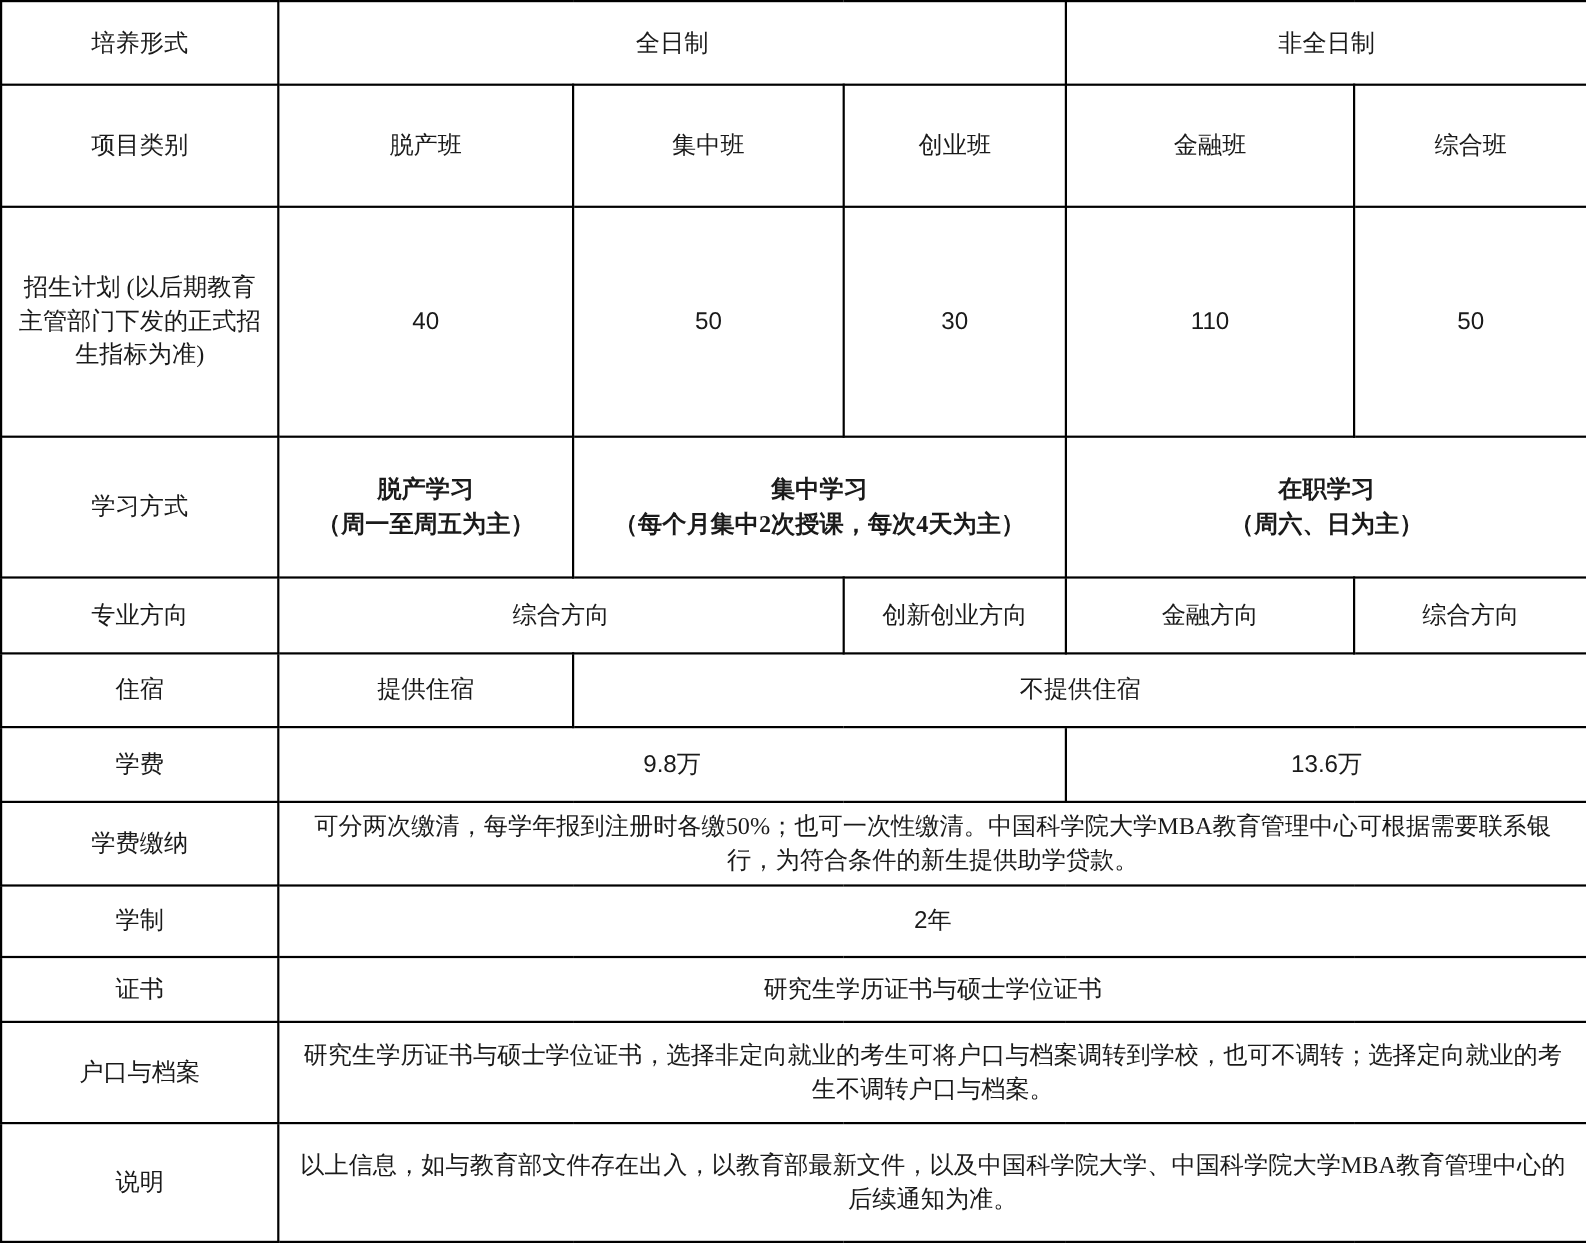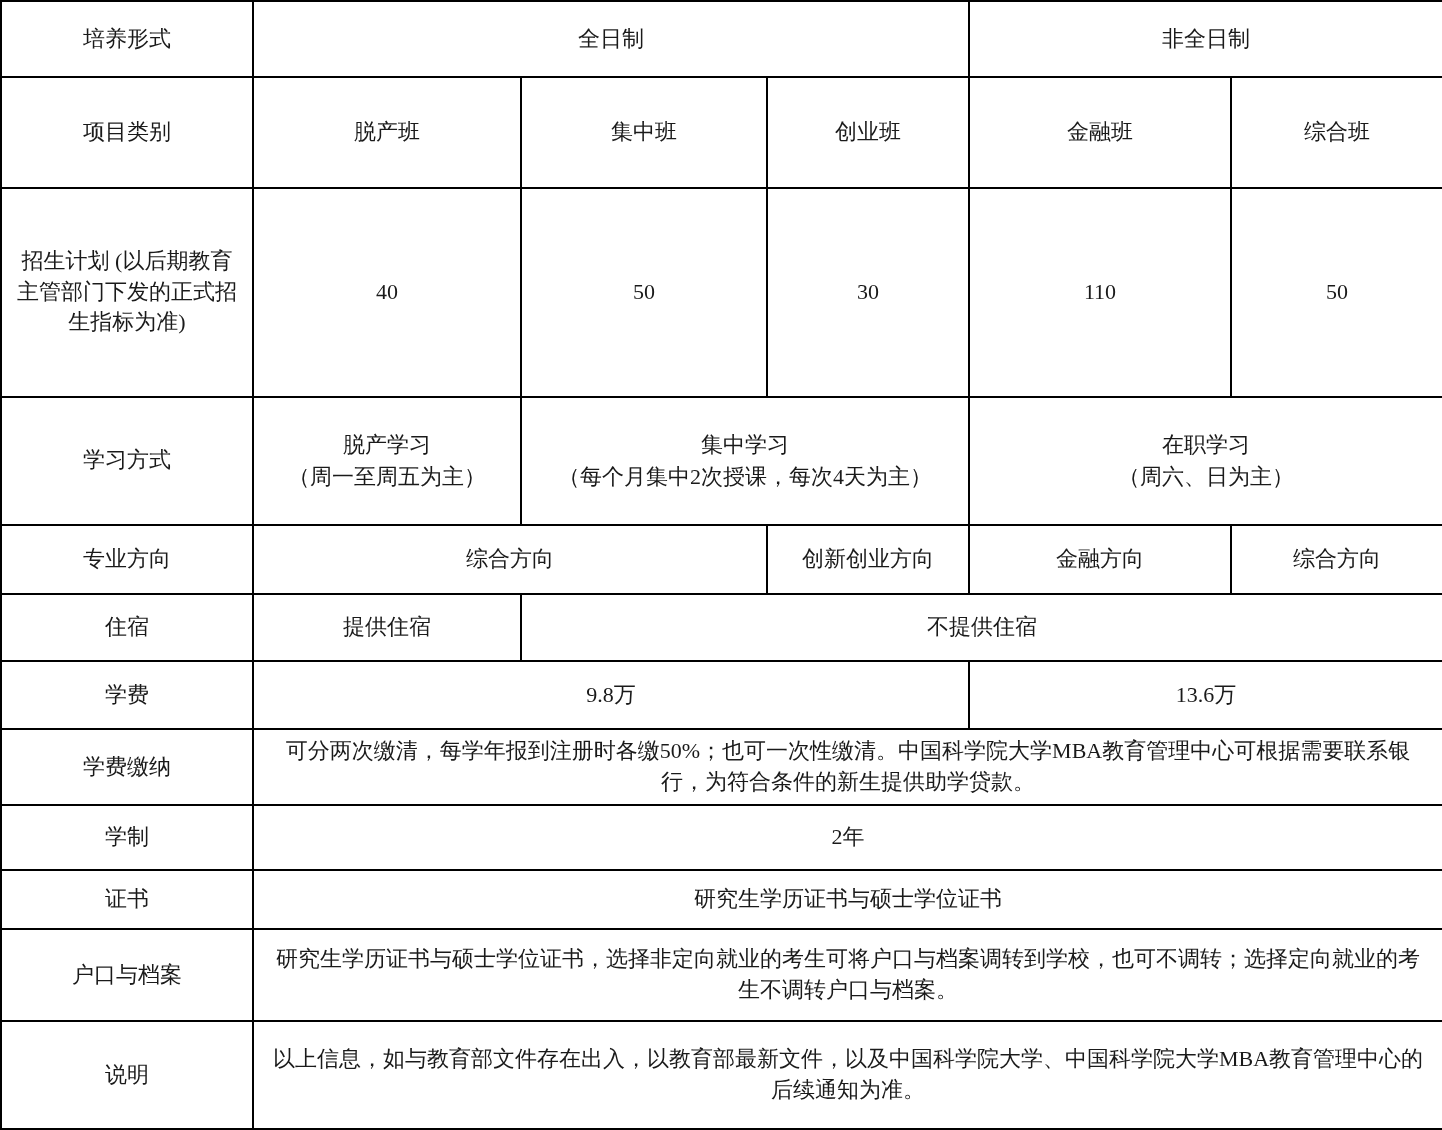--- a/index.html
+++ b/index.html
@@ -28,25 +28,26 @@
     padding: 2px 12px;
     line-height: 1.4;
     overflow: hidden;
     word-break: break-all;
   }
   td.left {
     text-align: left;
     padding: 2px 48px 2px 9px;
   }
   td.num {
-    font-family: Liberation Serif, serif;
+    font-family: Liberation Sans, sans-serif;
     margin-left: 19px;
   }
   .two-line div {
     line-height: 1.45;
+    font-weight: bold;
   }
 </style>
 </head>
 <body>
 
 <table class="doc-table">
   <colgroup>
     <col style="width:252px">
     <col style="width:268px">
     <col style="width:246px">

